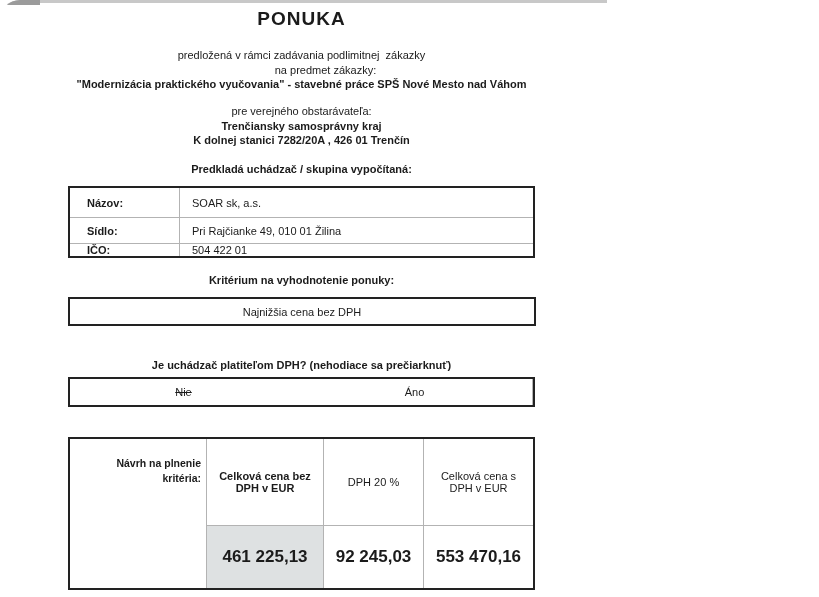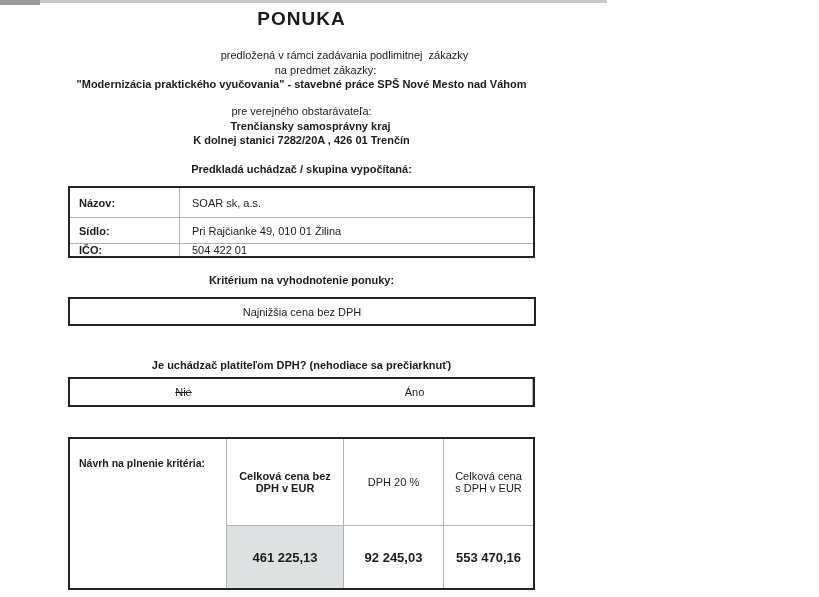--- a/index.html
+++ b/index.html
@@ -4,33 +4,34 @@
 <style>
   html, body { margin: 0; padding: 0; background: #ffffff; }
   .page {
     position: relative;
     width: 819px;
     height: 597px;
     background: #ffffff;
     overflow: hidden;
     font-family: "Liberation Sans", "DejaVu Sans", sans-serif;
     color: #1b1b1b;
+    border-radius: 20px;
   }
   
   .scan-strip { position: absolute; top: 0; left: 0; width: 607px; height: 3px; background: #c8c8c8; }
   .scan-corner { position: absolute; top: 0; left: 0; width: 40px; height: 5px; background: #9b9b9b; }
 
   
   .cline { position: absolute; left: 0; width: 603px; text-align: center; font-size: 11px; white-space: pre-wrap; }
   .doc-title { top: 8px; font-size: 19px; font-weight: bold; letter-spacing: 1px; }
-  .intro-1 { top: 49px; padding-left: 43px; }
+  .intro-1 { top: 49px; }
   .intro-2 { top: 64px; padding-left: 24px; }
   .subject  { top: 78px; font-weight: bold; }
   .auth-label { top: 105px; }
-  .auth-name  { top: 120px; font-weight: bold; padding-left: 9px; }
+  .auth-name  { top: 120px; font-weight: bold; }
   .auth-addr  { top: 134px; font-weight: bold; }
   .bidder-heading { top: 163px; font-weight: bold; }
   .criterion-heading { top: 274px; font-weight: bold; }
   .vat-heading { top: 359px; font-weight: bold; }
 
   
   .bidder-table {
     position: absolute; left: 68px; top: 186px;
     width: 467px; height: 72px;
     border: 2px solid #222222;
@@ -38,21 +39,21 @@
     display: flex; flex-direction: column;
   }
   .bidder-row { display: flex; flex: 0 0 auto; }
   .bidder-row.r1 { height: 29px; }
   .bidder-row.r2 { height: 25px; border-top: 1px solid #b3b3b3; }
   .bidder-row.r3 { flex: 1 1 auto; border-top: 1px solid #b3b3b3; align-items: flex-end; }
   .bidder-label {
     width: 110px; flex: 0 0 auto;
     border-right: 1px solid #b3b3b3;
     display: flex; align-items: center;
-    padding-left: 9px; box-sizing: border-box;
+    padding-left: 17px; box-sizing: border-box;
     font-weight: bold; font-size: 11px;
   }
   .bidder-value {
     flex: 1 1 auto; display: flex; align-items: center;
     padding-left: 12px; font-size: 11px;
   }
 
   
   .criterion-box {
     position: absolute; left: 68px; top: 297px;
@@ -77,41 +78,41 @@
   .vat-no  { flex: 1 1 auto; text-decoration: line-through; }
 
   
   .price-table {
     position: absolute; left: 68px; top: 437px;
     width: 467px; height: 153px;
     border: 2px solid #222222; box-sizing: border-box;
     display: flex;
   }
   .price-left {
-    width: 157px; flex: 0 0 auto;
+    width: 137px; flex: 0 0 auto;
     border-right: 1px solid #b3b3b3; box-sizing: border-box;
     padding: 17px 5px 0 9px;
-    font-size: 10.5px; line-height: 14.6px;
+    font-size: 10.5px; line-height: 14.6px; text-align: right;
   }
   .price-left-title { font-weight: bold; }
   .price-col { display: flex; flex-direction: column; flex: 0 0 auto; box-sizing: border-box; }
   .price-col.c2 { width: 117px; border-right: 1px solid #b3b3b3; }
   .price-col.c3 { width: 100px; border-right: 1px solid #b3b3b3; }
   .price-col.c4 { flex: 1 1 auto; }
   .price-header {
     height: 86px; flex: 0 0 auto;
     display: flex; align-items: center; justify-content: center;
     text-align: center; font-size: 11px;
     padding: 0 8px; box-sizing: border-box;
   }
   .price-header.bold { font-weight: bold; }
   .price-value {
     flex: 1 1 auto; border-top: 1px solid #b3b3b3;
     display: flex; align-items: center; justify-content: center;
-    font-size: 13px; font-weight: bold;
+    font-size: 17px; font-weight: bold;
   }
   .price-value.shaded { background: #dee1e2; }
 </style>
 </head>
 <body>
 
 <div class="page">
 
   <div class="scan-strip"></div>
   <div class="scan-corner"></div>

